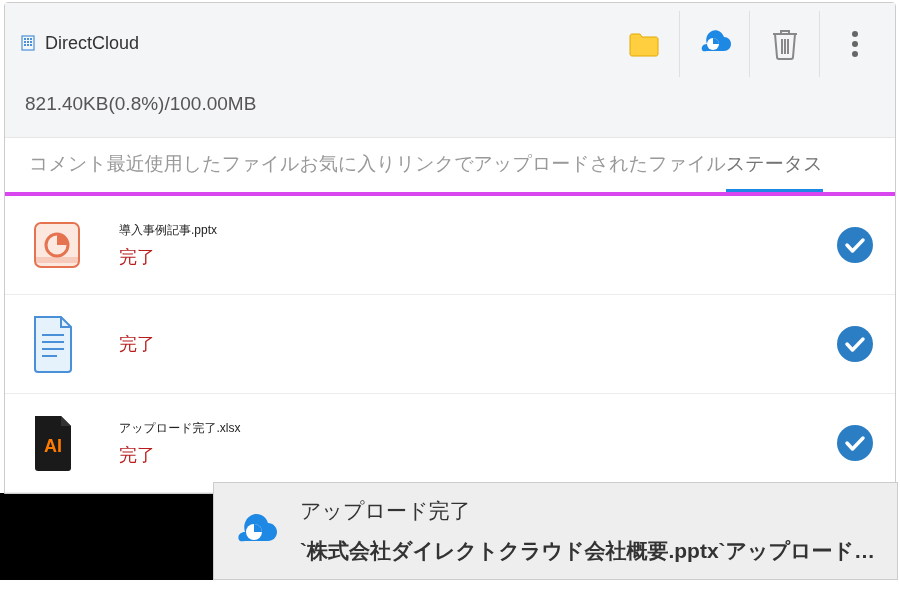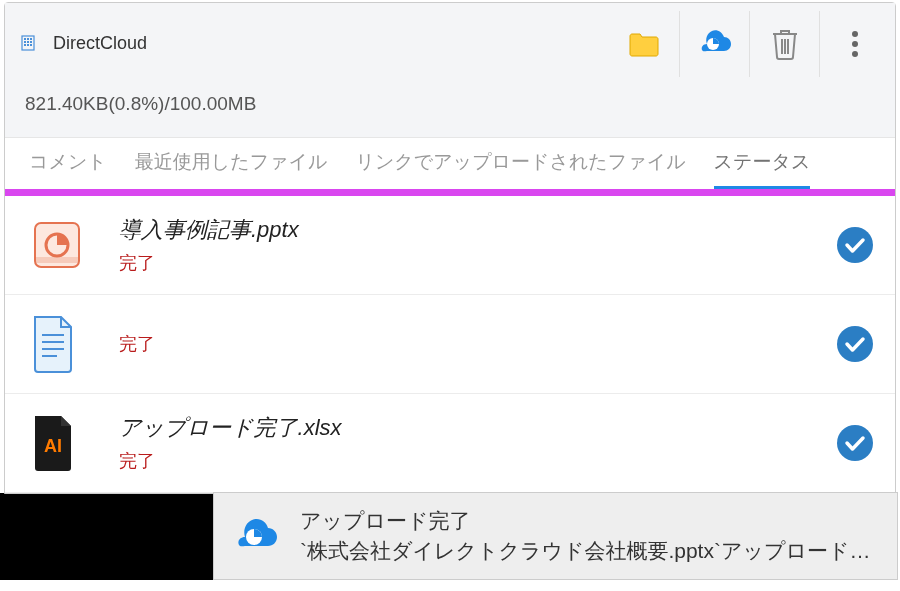--- a/index.html
+++ b/index.html
@@ -23,21 +23,21 @@
       display: flex;
       align-items: center;
       padding: 8px 6px 4px 14px;
     }
     .acct {
       flex: 1;
     }
     .acct-row {
       display: flex;
       align-items: center;
-      gap: 16px;
+      gap: 8px;
       margin-bottom: 2px;
     }
     .acct-icon {
       width: 18px; height: 18px;
       display: inline-flex; align-items: center; justify-content: center;
       color: #4a90d9;
     }
     .acct-text {
       font-size: 18px;
       color: #333;
@@ -56,24 +56,23 @@
     .tbtn:first-child { border-left: none; }
     .storage-bar {
       background: #f4f5f7;
       padding: 12px 20px 22px;
       border-bottom: 1px solid #e6e6e6;
       color: #555;
       font-size: 19px;
     }
     .tabs {
       display: flex;
-      gap: 28px;
       padding: 0 24px;
       height: 58px;
-      border-bottom: 7px solid #d946ef;
+      border-bottom: 4px solid #d946ef;
     }
     .tab {
       font-size: 19px;
       color: #999;
       cursor: pointer;
       height: 100%;
       display: flex;
       align-items: center;
       border-bottom: 3px solid transparent;
     }
@@ -84,41 +83,41 @@
     .file-list {}
     .file-row {
       display: flex;
       align-items: center;
       padding: 18px 22px 18px 24px;
       border-bottom: 1px solid #ececec;
       gap: 28px;
     }
     .ficon { width: 62px; height: 62px; display:flex; align-items:center; }
     .ftext { flex: 1; }
-    .fname { font-size: 22px; color: #222; margin-bottom: 6px; font-style: italic; }
+    .fname { font-size: 12px; color: #222; margin-bottom: 6px; }
     .fstatus { font-size: 18px; color: #b91c1c; }
     .check-badge {
       width: 36px; height: 36px;
     }
     .toast {
       position: absolute;
       left: 213px;
       right: 2px;
       bottom: 11px;
       background: #eeeeee;
       border: 1px solid #ccc;
       display: flex;
       align-items: center;
       padding: 14px 16px;
       gap: 18px;
     }
     .toast-icon { width: 52px; height: 52px; }
     .toast-text { flex: 1; overflow:hidden; }
-    .toast-title { font-size: 21px; color: #333; margin-bottom:2px; }
-    .toast-msg { font-size: 21px; color: #333; white-space: nowrap; overflow:hidden; text-overflow: ellipsis; }
+    .toast-title { font-size: 21px; color: #333; margin-bottom:12px; }
+    .toast-msg { font-size: 21px; color: #333; white-space: nowrap; overflow:hidden; text-overflow: ellipsis; font-weight: bold; }
     .black-bar {
       position: absolute;
       left: 0; bottom: 11px;
       width: 214px; height: 87px;
       background: #000;
     }
   </style>
 </head>
 <body>
 
@@ -176,20 +175,21 @@
           </svg>
       </div>
     </div>
   </div>
 
   <div class="storage-bar">821.40KB(0.8%)/100.00MB</div>
 
   <div class="tabs">
     <div class="tab">コメント</div>
     <div class="tab">最近使用したファイル</div>
+    <div class="tab">お気に入り</div>
     <div class="tab">リンクでアップロードされたファイル</div>
     <div class="tab active">ステータス</div>
   </div>
 
   <div class="file-list">
     <div class="file-row">
       <span class="ficon">
         <svg width="56" height="56" viewBox="0 0 56 56">
             <rect x="6" y="6" width="44" height="44" rx="6" fill="#fde8df" stroke="#e57350" stroke-width="2"></rect>
             <circle cx="28" cy="28" r="11" fill="none" stroke="#e57350" stroke-width="3"></circle>

